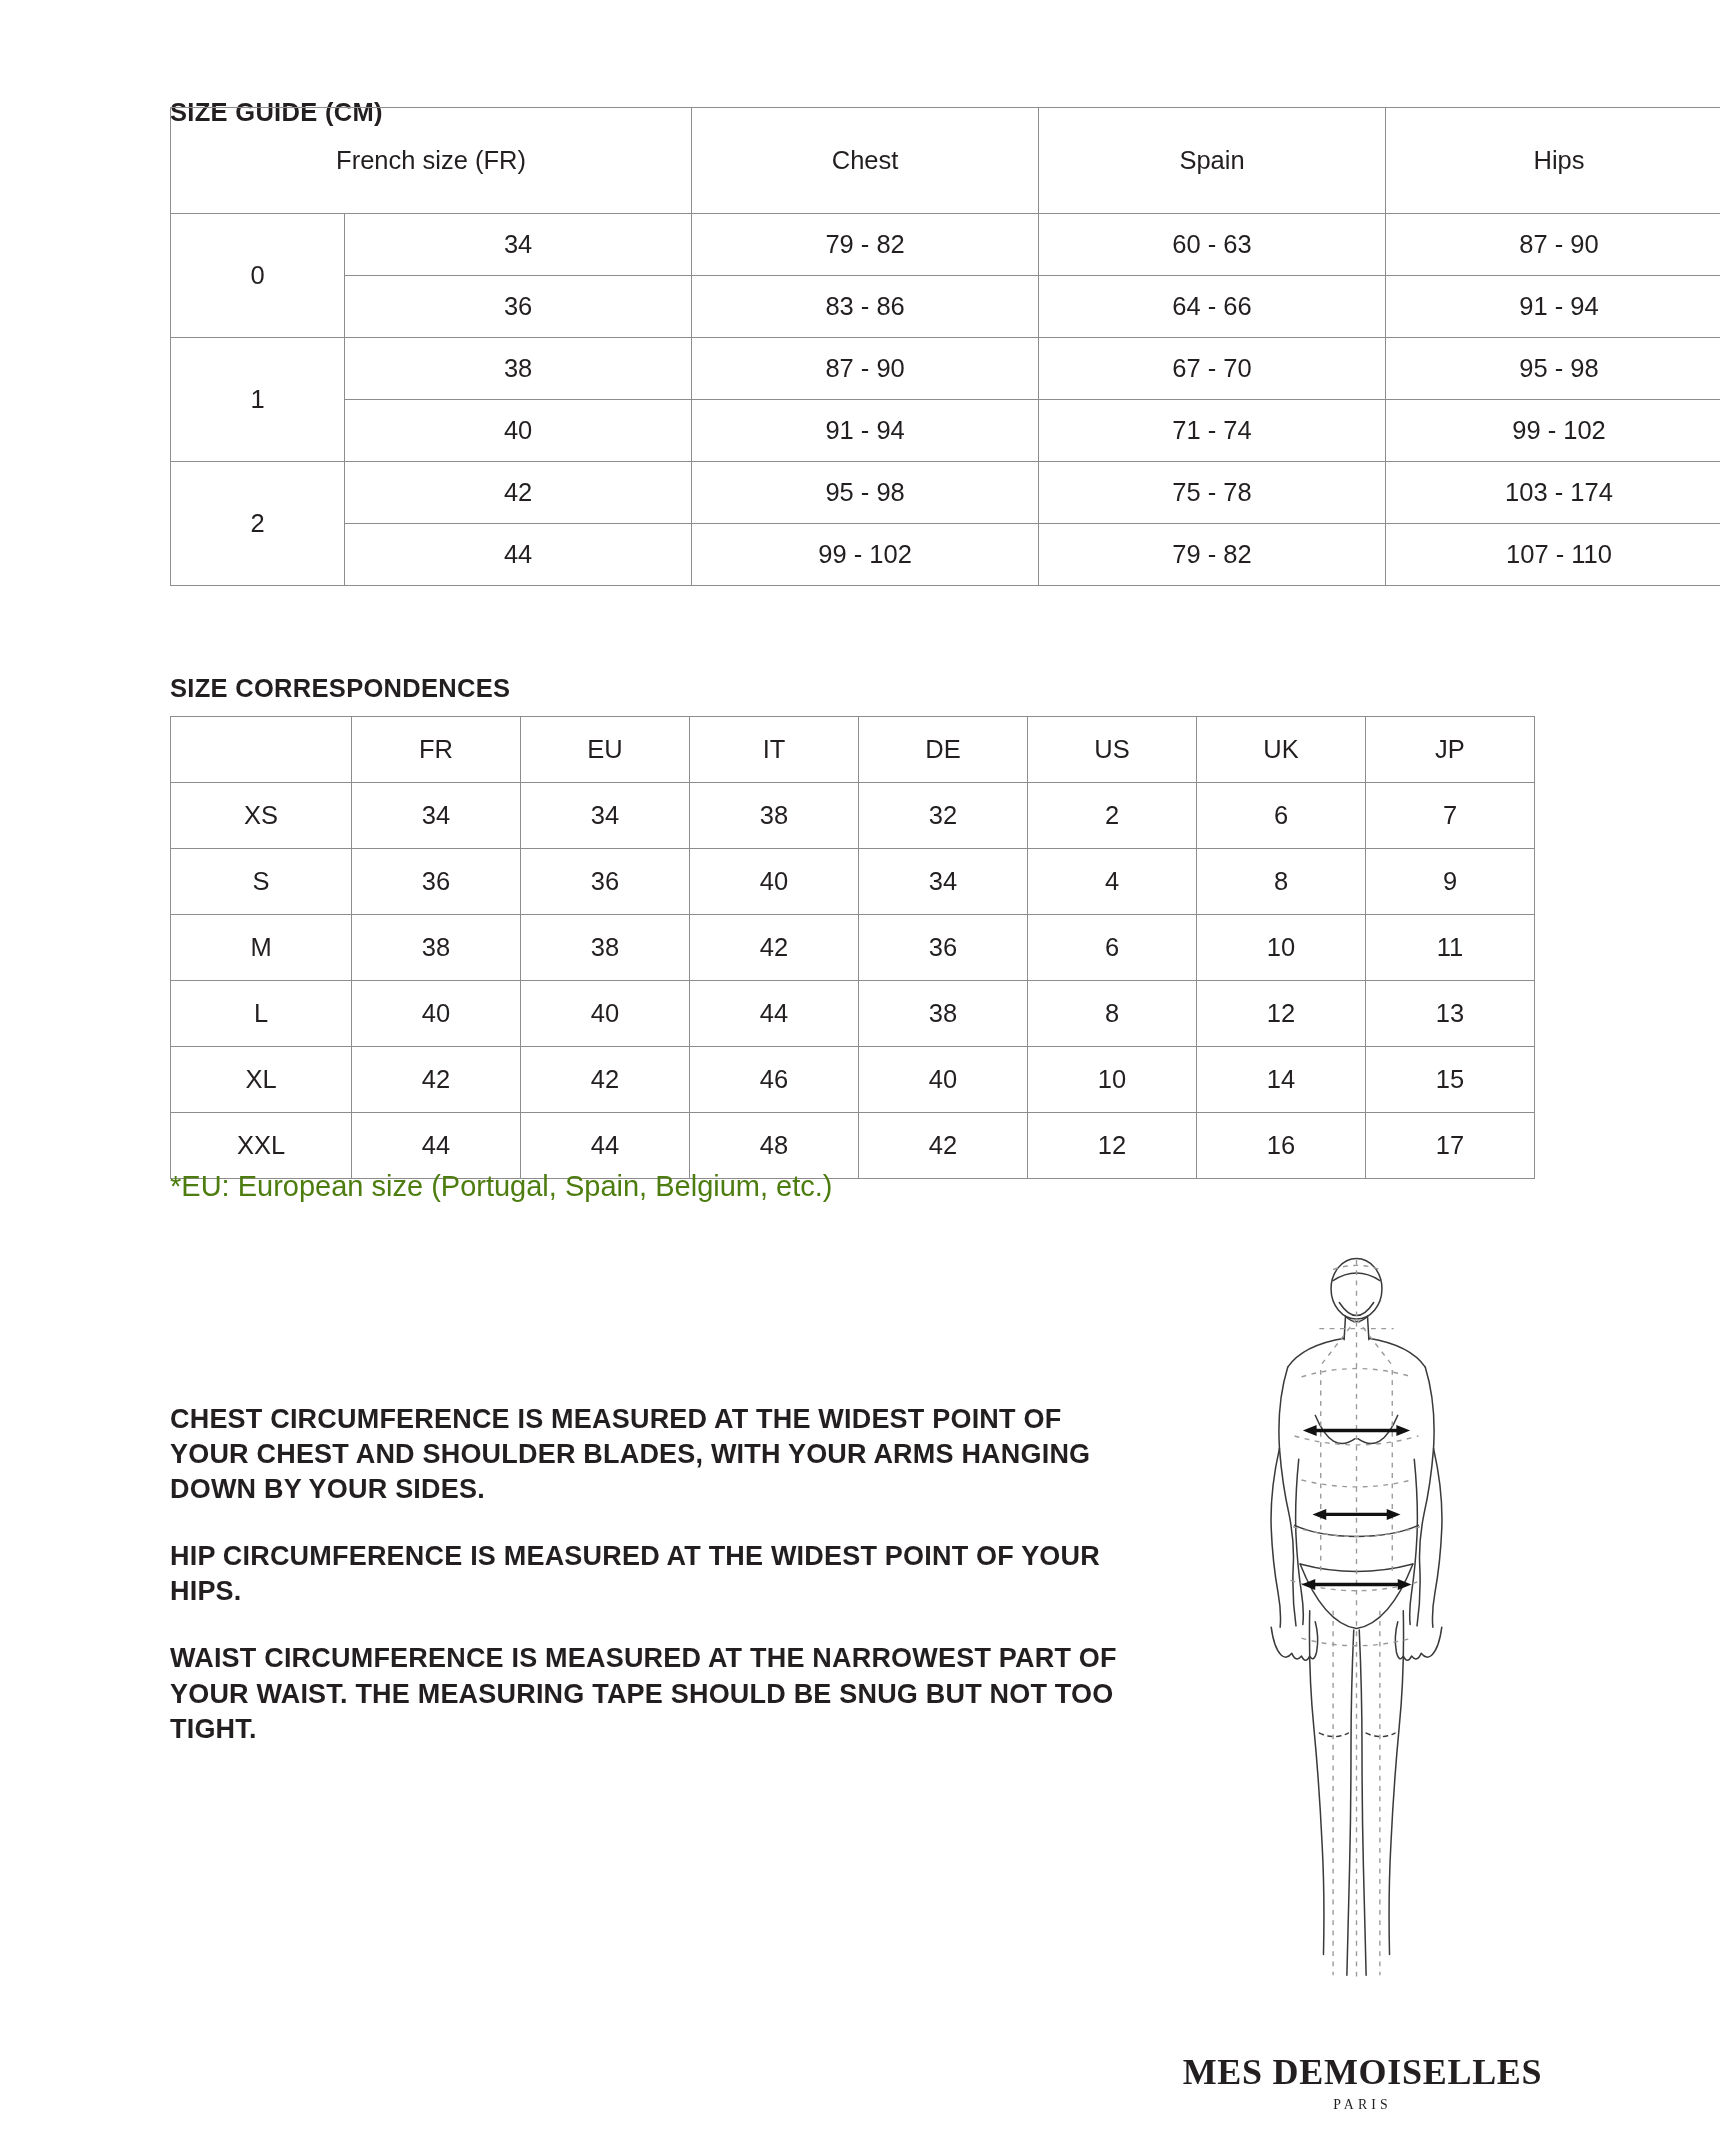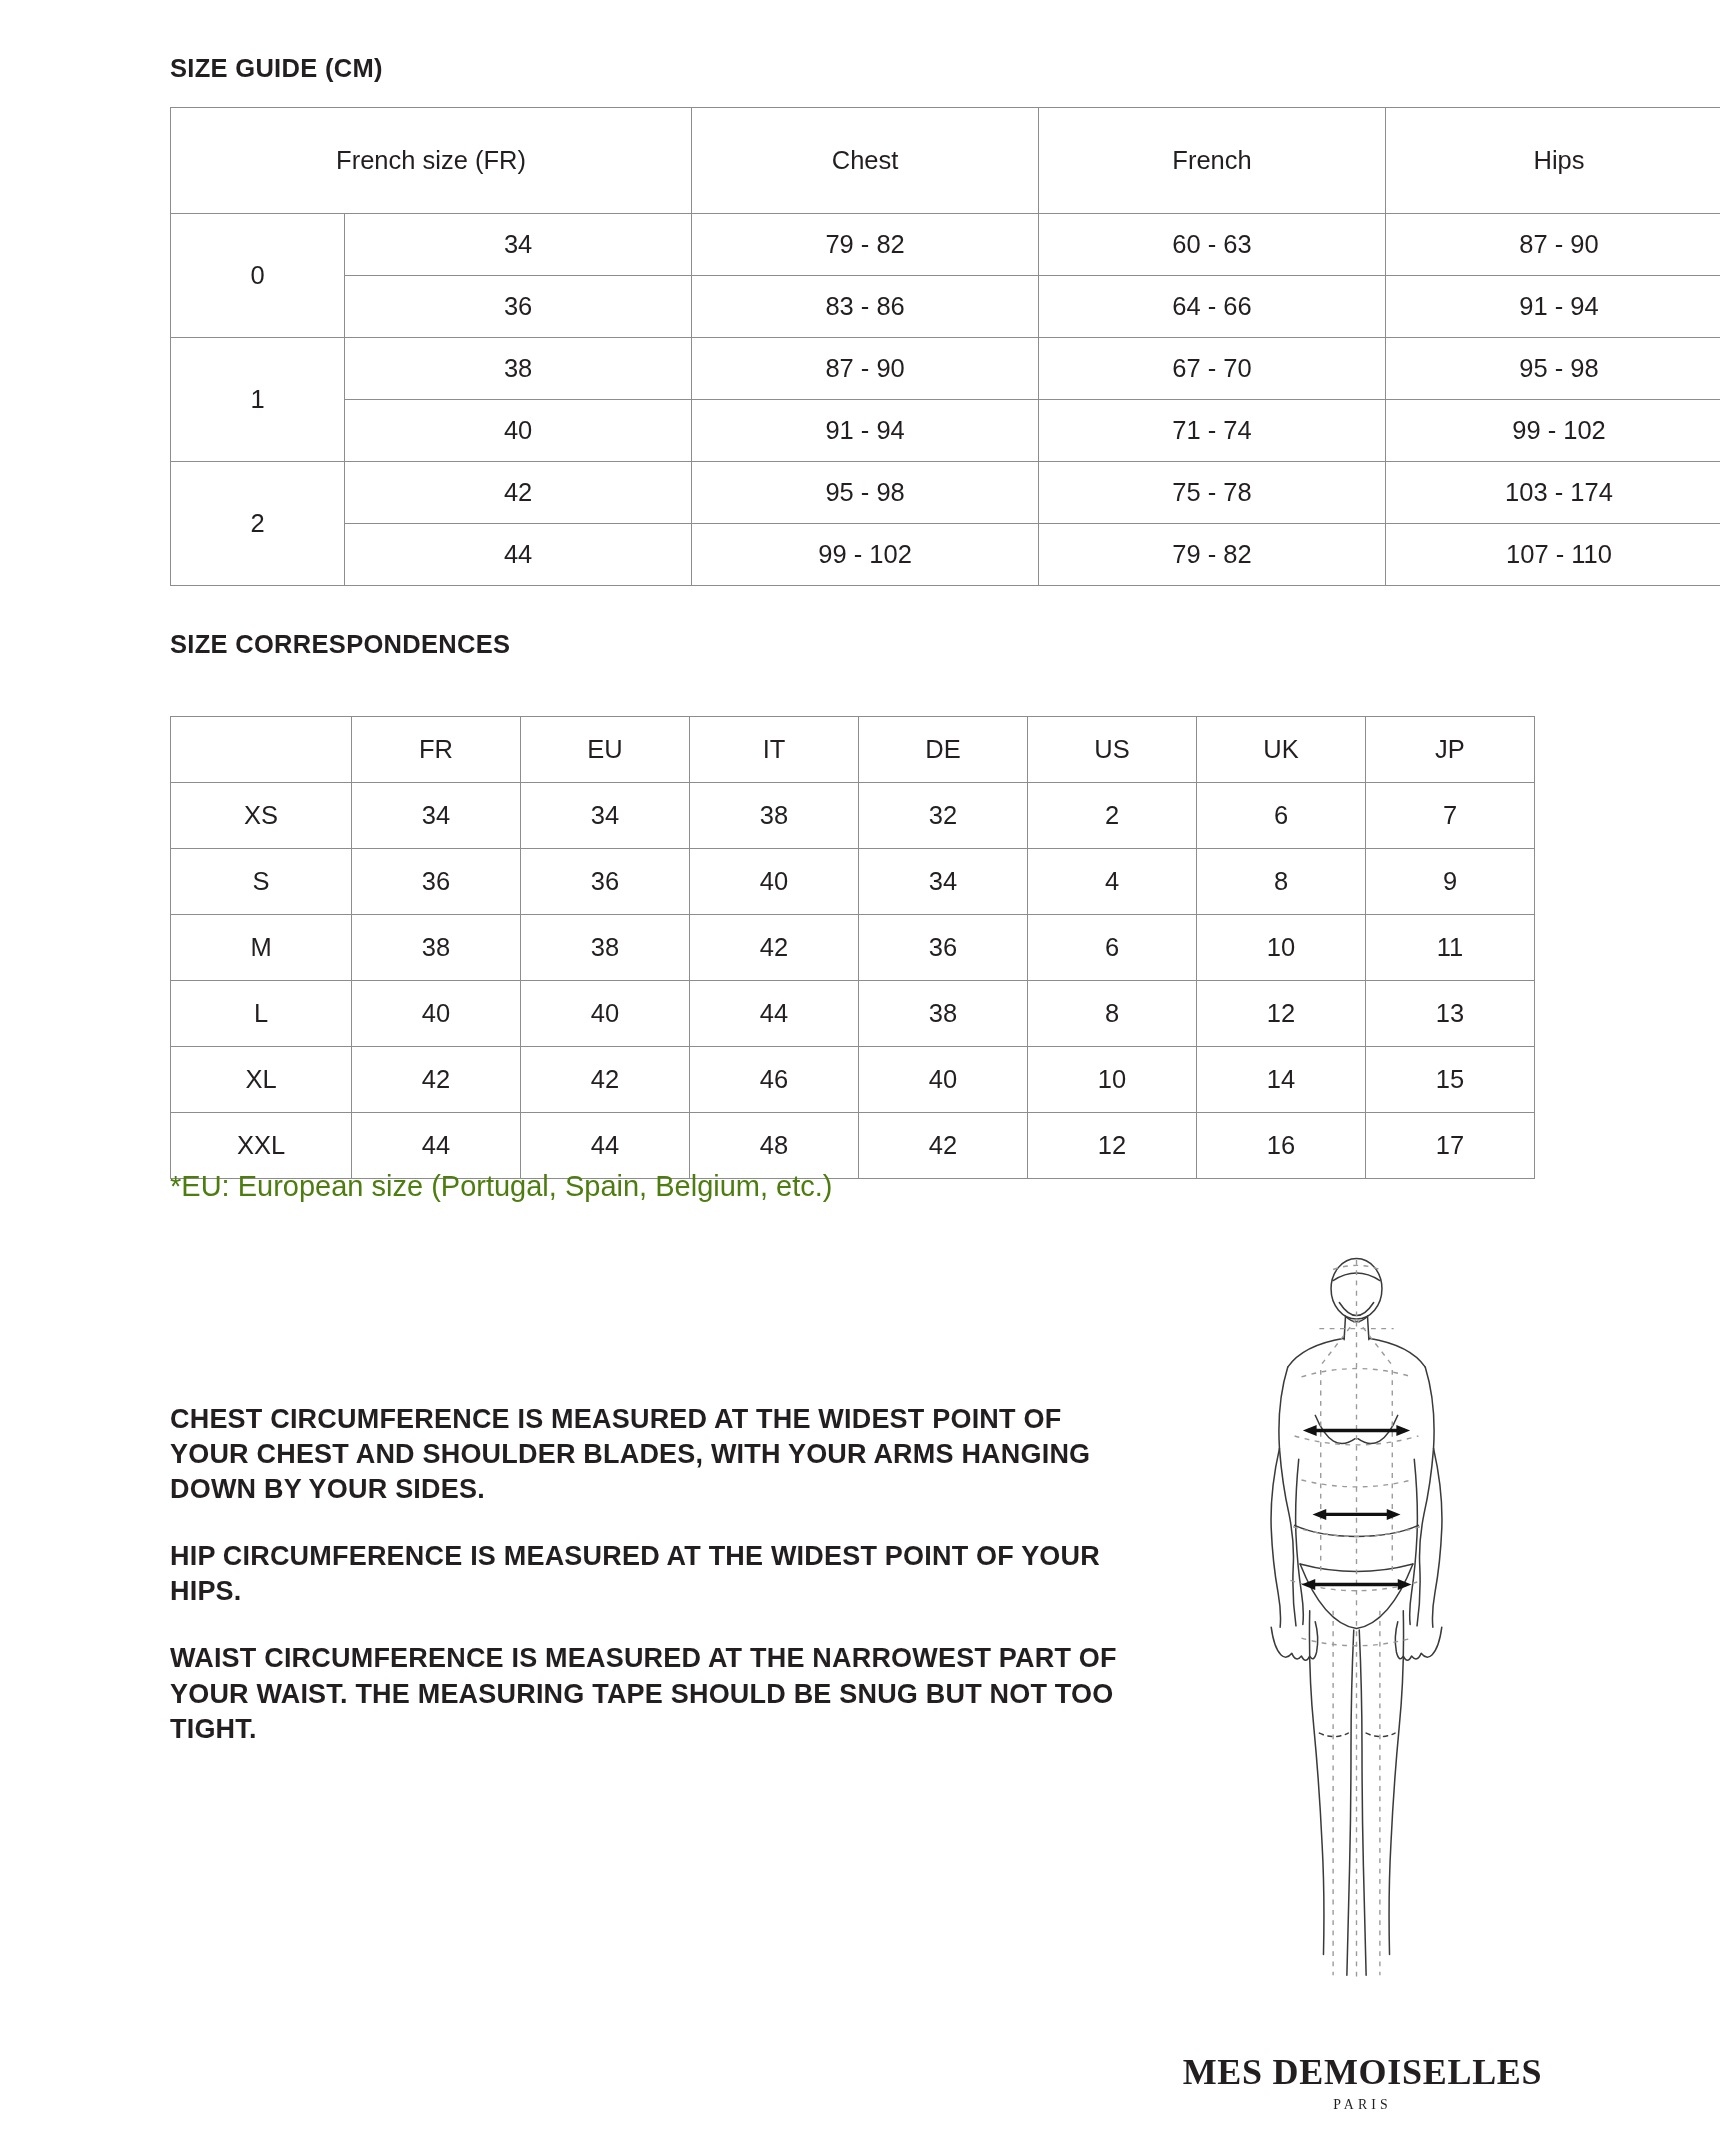--- a/index.html
+++ b/index.html
@@ -20,20 +20,21 @@
     width: 1721px;
     height: 2151px;
     box-sizing: border-box;
     padding: 0;
   }
   .section-title {
     font-size: 25.5px;
     font-weight: bold;
     letter-spacing: 0.3px;
     color: #231f20;
+    margin-top: 44px;
   }
   #size-guide-title {
     position: absolute;
     left: 170px;
     top: 54px;
   }
   table {
     border-collapse: collapse;
     table-layout: fixed;
   }
@@ -154,21 +155,21 @@
       <col class="col-fr-group">
       <col class="col-fr">
       <col class="col-meas">
       <col class="col-meas">
       <col class="col-meas">
     </colgroup>
     <tbody>
       <tr>
         <td class="hdr" colspan="2">French size (FR)</td>
         <td class="hdr">Chest</td>
-        <td class="hdr">French</td>
+        <td class="hdr">Spain</td>
         <td class="hdr">Hips</td>
       </tr>
 
       <tr>
         <td rowspan="2">0</td>
         <td>34</td>
         <td>79 - 82</td>
         <td>60 - 63</td>
         <td>87 - 90</td>
       </tr>

